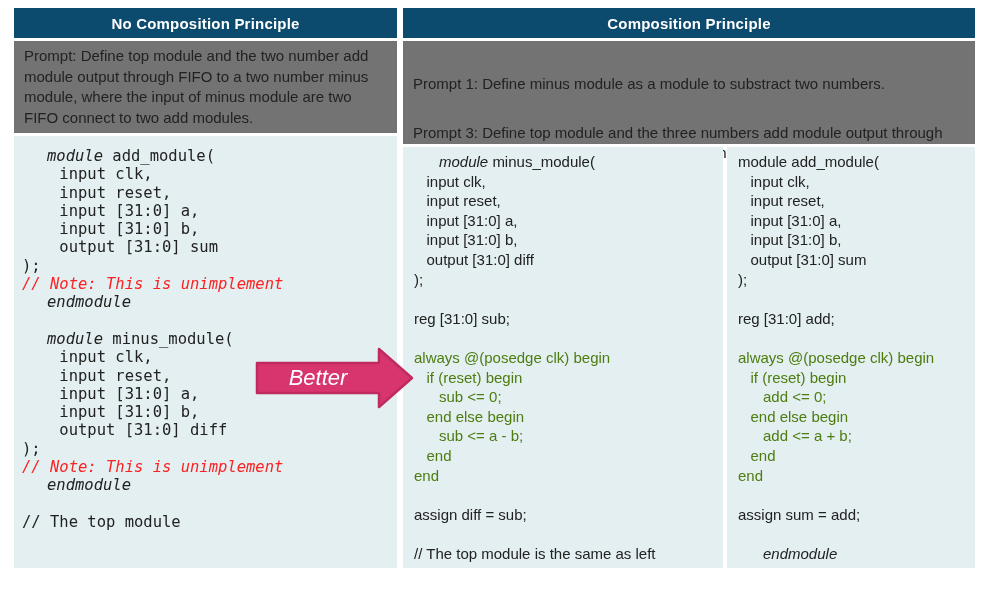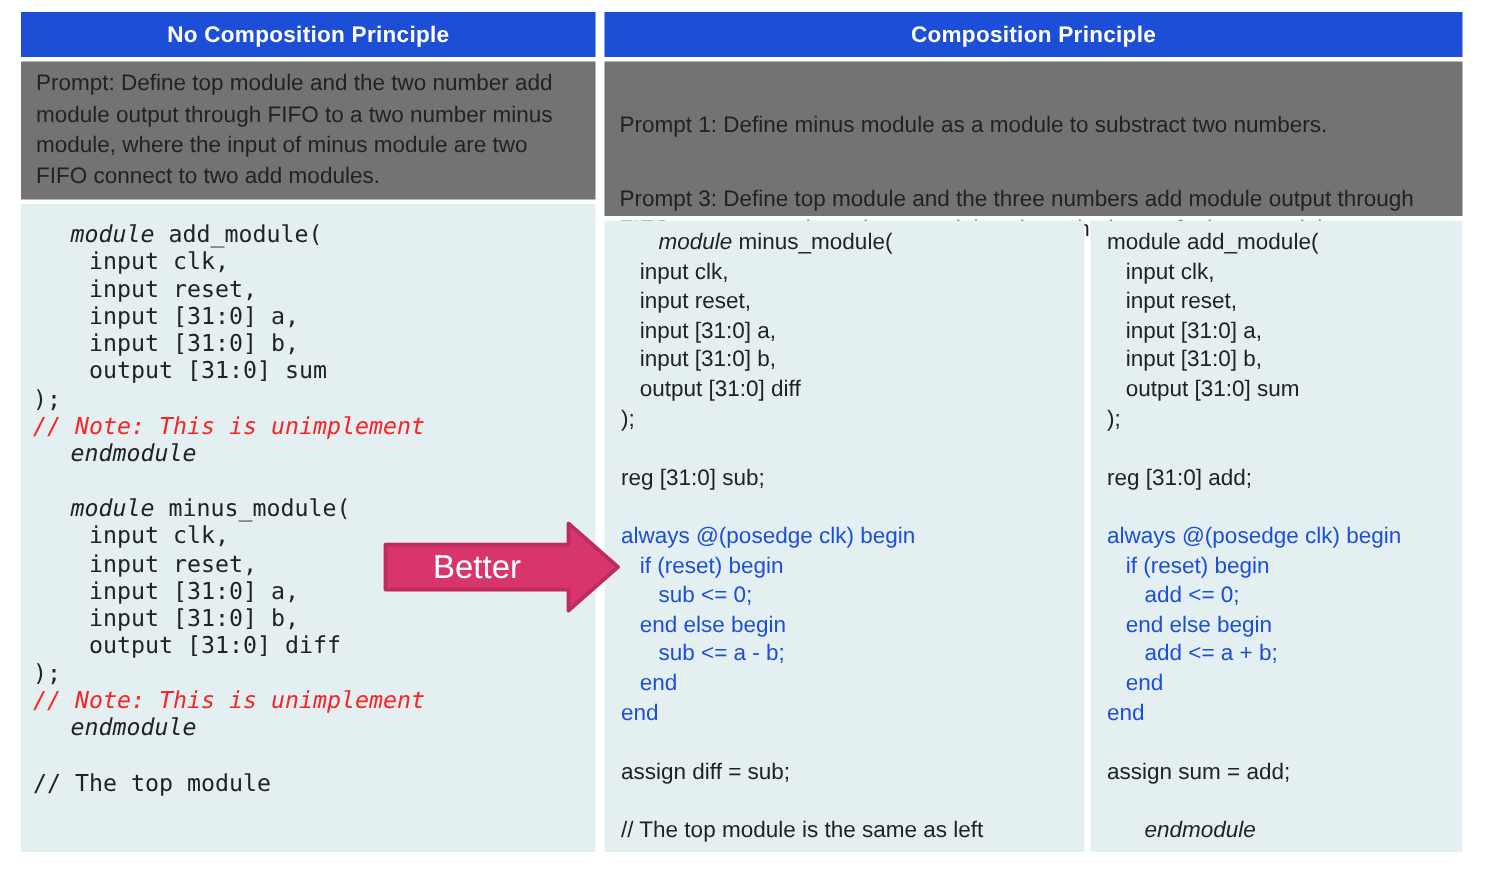--- a/index.html
+++ b/index.html
@@ -3,21 +3,21 @@
 <meta charset="utf-8">
 <style>
   html,body { margin:0; padding:0; background:#ffffff; }
   .canvas {
     position:relative; width:996px; height:591px; background:#ffffff;
     font-family:"Liberation Sans", sans-serif; overflow:hidden;
   }
   .cell { position:absolute; box-sizing:border-box; }
 
   .header-cell {
-    background:#1d4ed8; color:#ffffff; font-weight:bold; font-size:15px;
+    background:#0c4a6e; color:#ffffff; font-weight:bold; font-size:15px;
     display:flex; align-items:center; justify-content:center;
     letter-spacing:.2px;
   }
   .prompt-cell {
     background:#737373; color:#222222; font-size:15px; line-height:20.5px;
     padding:5px 10px;
   }
   .code-cell { background:#e3eff1; color:#222222; }
 
   .code-mono {
@@ -27,30 +27,30 @@
   .code-mono .code-line { min-height:18.3px; }
 
   .code-sans {
     font-family:"Liberation Sans", sans-serif;
     font-size:15px; line-height:19.6px; padding:5px 11px; white-space:pre;
   }
   .code-sans .code-line { min-height:19.6px; }
 
   .it    { font-style:italic;margin-left:25px; }
   .red   { color:#fa2323; font-style:italic; }
-  .green { color:#1d4ed8; }
+  .green { color:#4d7c0f; }
 
   .prompt-line { min-height:20.5px;margin-top:28px; }
 
   .arrow-wrap { position:absolute; left:255px; top:346px; width:160px; height:64px; }
   .arrow-wrap svg { position:absolute; left:0; top:0; }
   .arrow-label {
     position:absolute; left:0; top:15px; width:126px; height:34px;
     display:flex; align-items:center; justify-content:center;
-    color:#ffffff; font-size:22px; font-weight:normal;
+    color:#ffffff; font-size:22px; font-weight:normal;font-style:italic;
   }
 </style>
 </head>
 <body>
 
 <div class="canvas">
 
   <div class="cell header-cell" style="left:14px; top:8px; width:383px; height:30px;">
     <span>No Composition Principle</span>
   </div>

